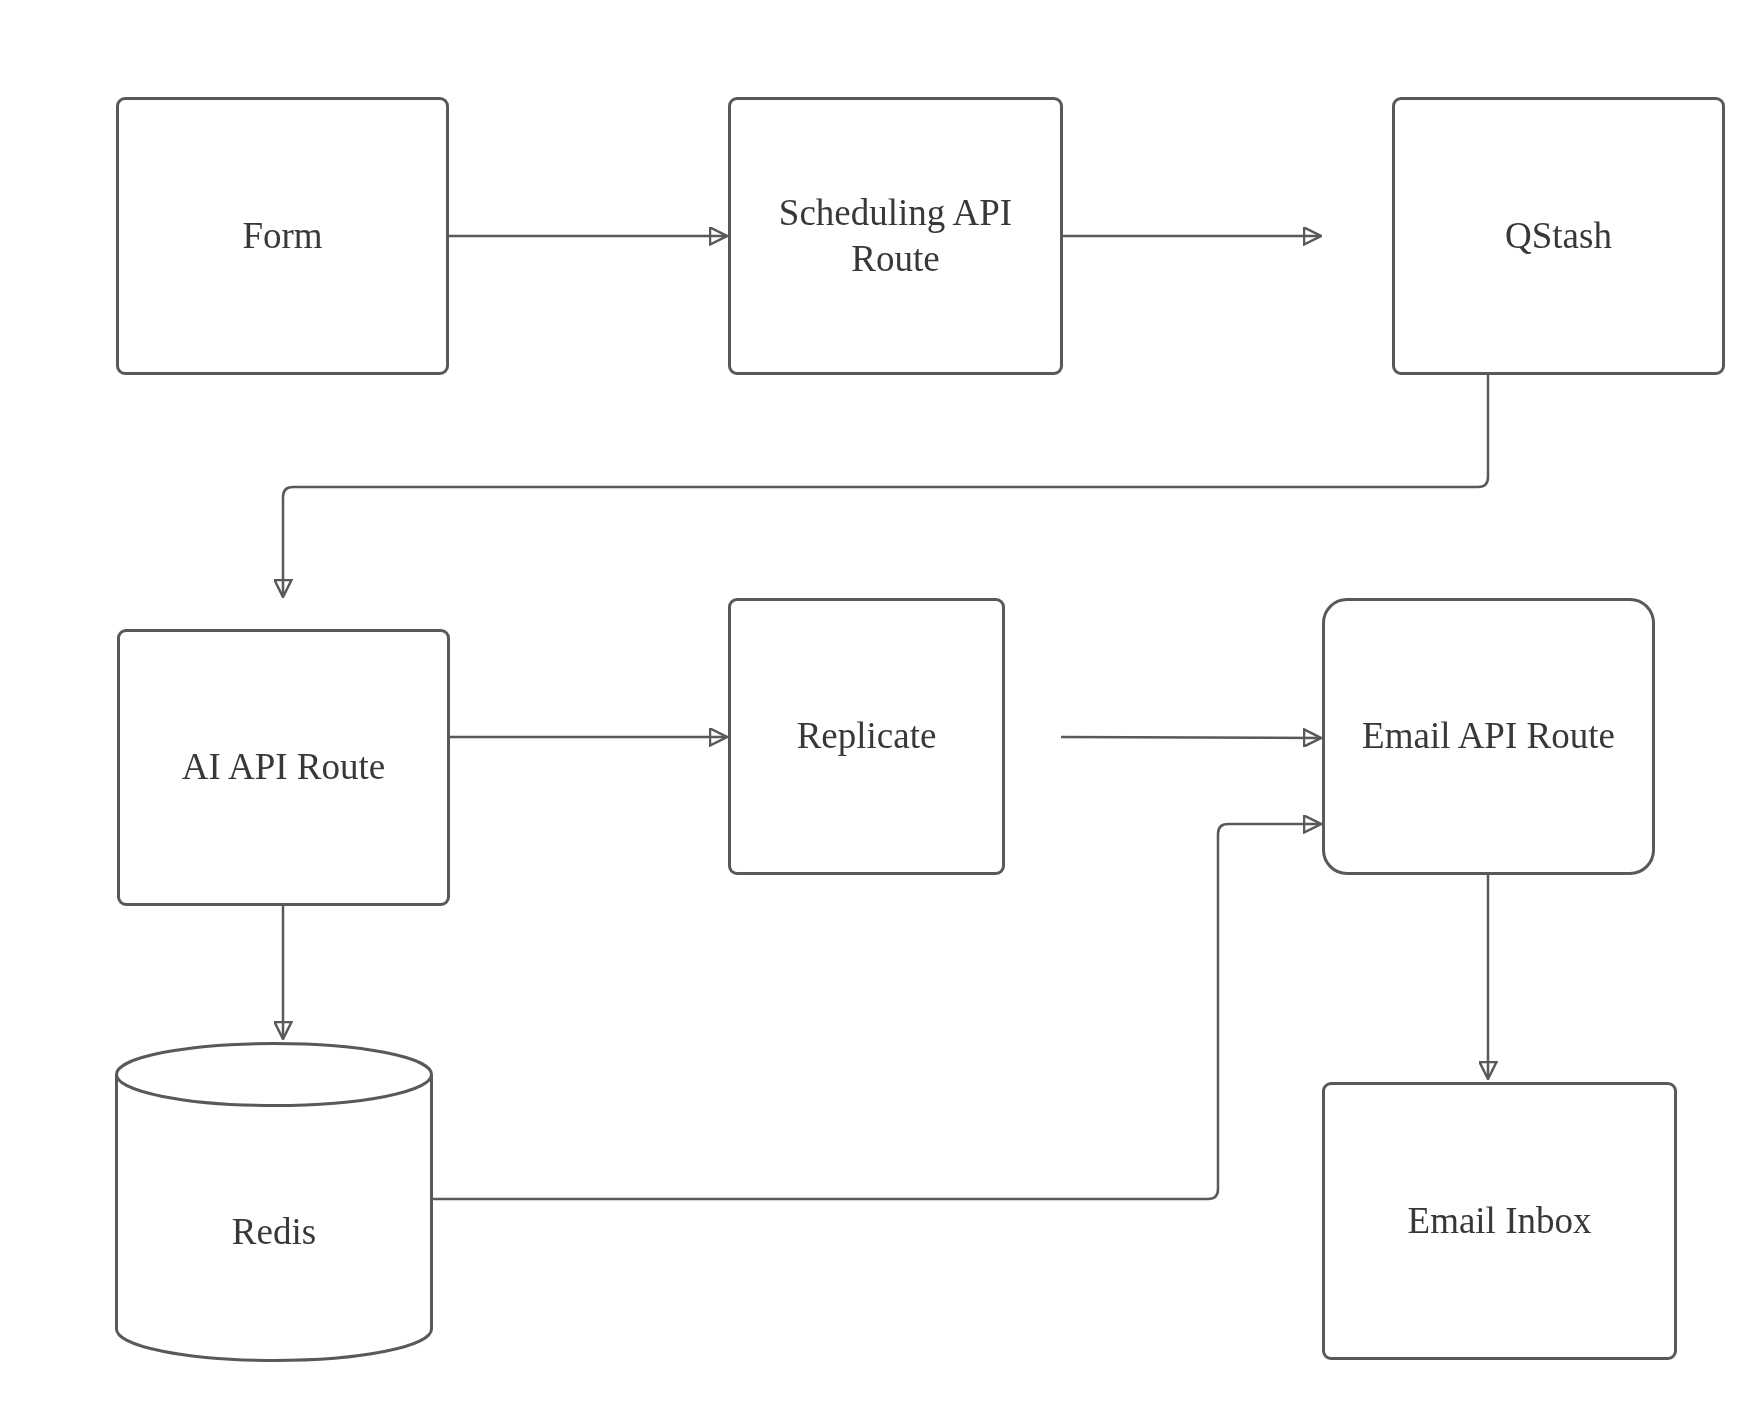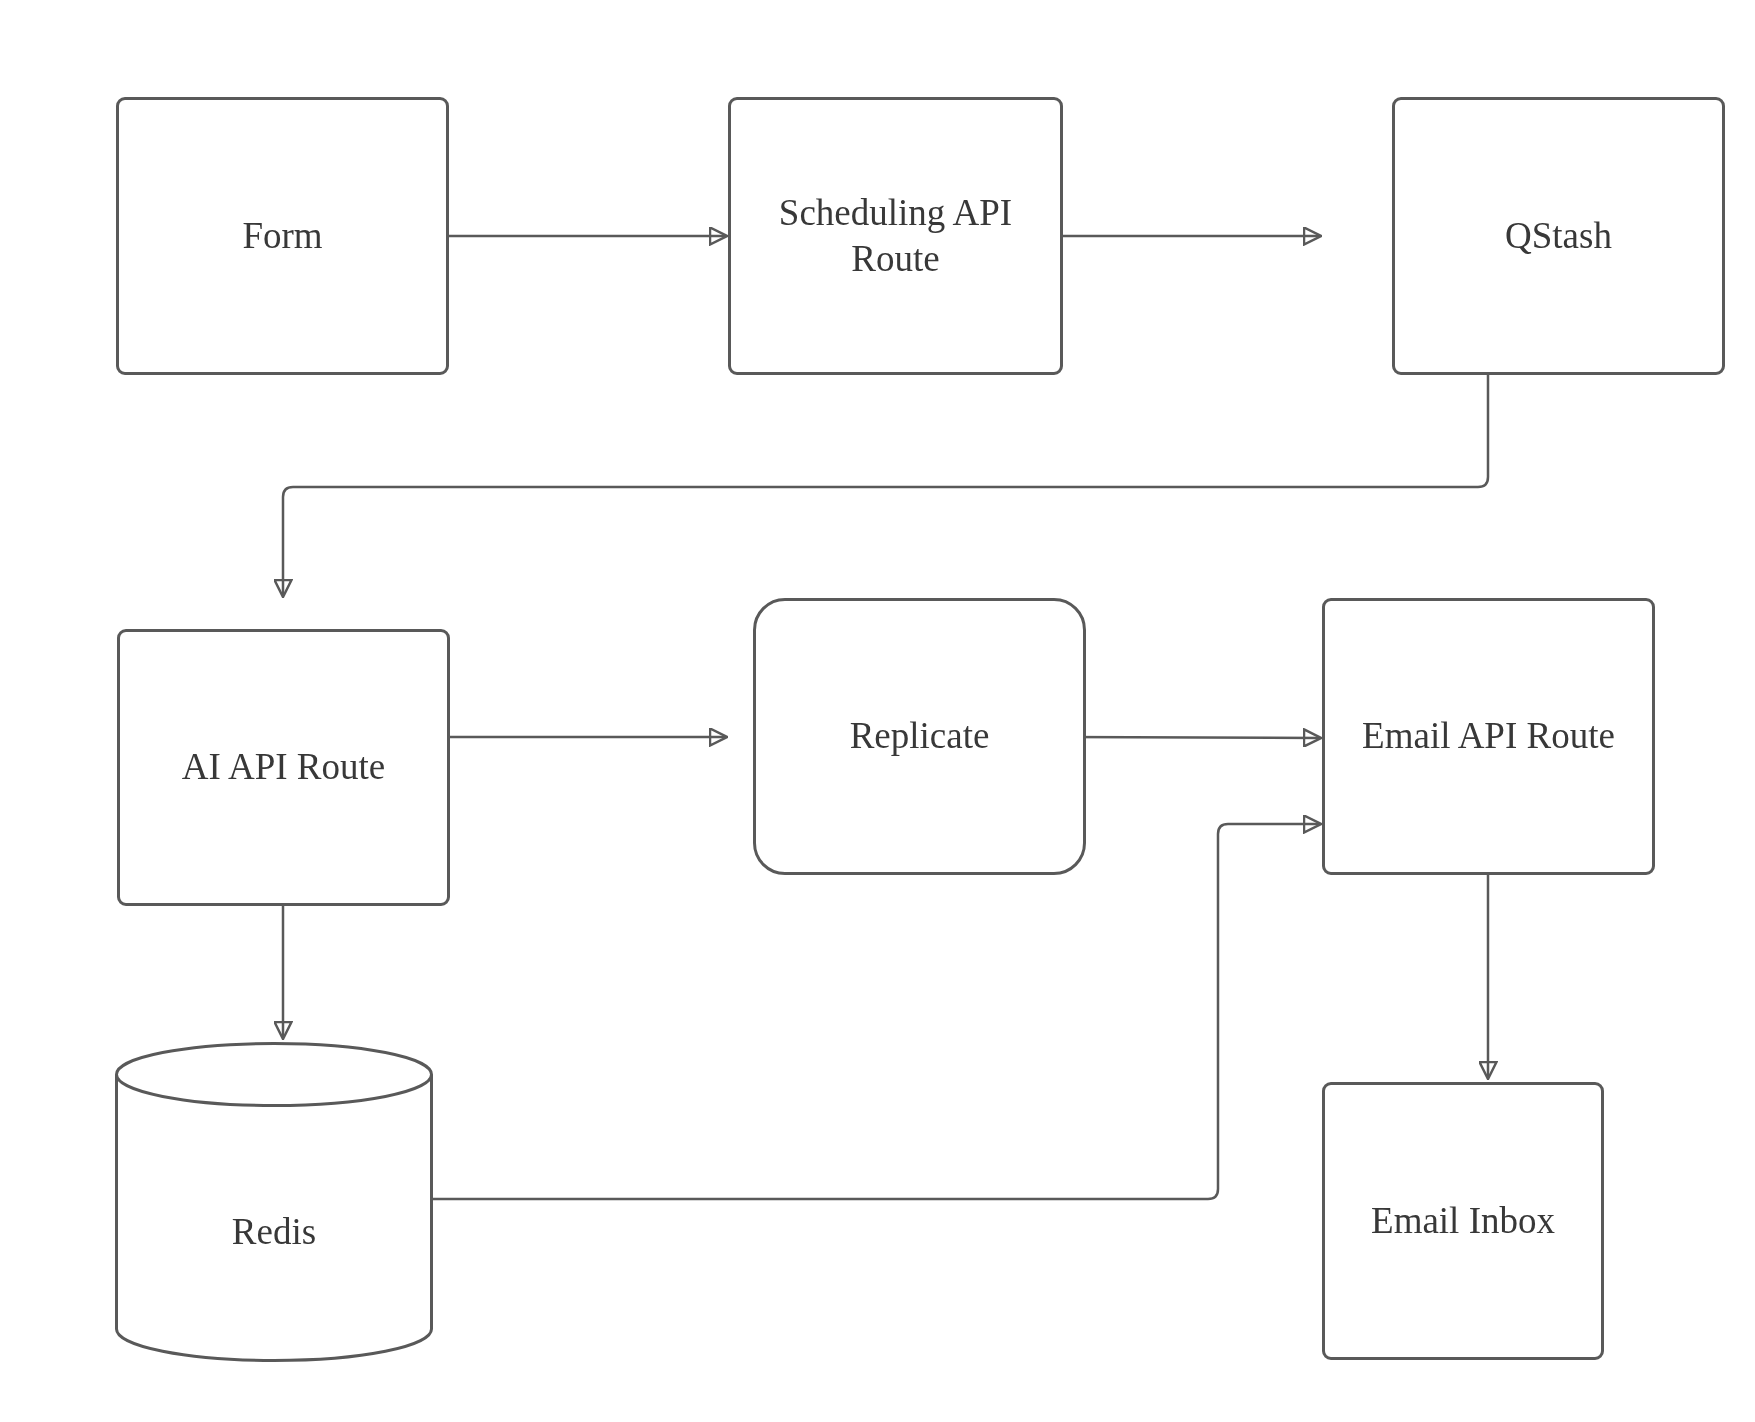--- a/index.html
+++ b/index.html
@@ -29,23 +29,23 @@
     color:var(--text);
     font-size:37px;
     line-height:1.25;
     padding:0 18px;
   }
   .node-label{display:block;}
   #node-form{left:116px;top:97px;width:333px;height:278px;}
   #node-scheduling{left:728px;top:97px;width:335px;height:278px;}
   #node-qstash{left:1392px;top:97px;width:333px;height:278px;}
   #node-ai{left:117px;top:629px;width:333px;height:277px;}
-  #node-replicate{left:753px;top:598px;width:333px;height:277px;border-radius:32px;}
-  #node-email-api{left:1322px;top:598px;width:333px;height:277px;}
-  #node-email-inbox{left:1322px;top:1082px;width:282px;height:278px;}
+  #node-replicate{left:728px;top:598px;width:277px;height:277px;}
+  #node-email-api{left:1322px;top:598px;width:333px;height:277px;border-radius:25px;}
+  #node-email-inbox{left:1322px;top:1082px;width:355px;height:278px;}
   #node-redis{
     position:absolute;left:115px;top:1042px;width:318px;height:320px;
     color:var(--text);font-size:37px;
   }
   #node-redis .cyl{position:absolute;left:0;top:0;}
   #node-redis .node-label{
     position:absolute;left:0;top:167px;width:100%;
     text-align:center;line-height:46px;
   }
 </style>

